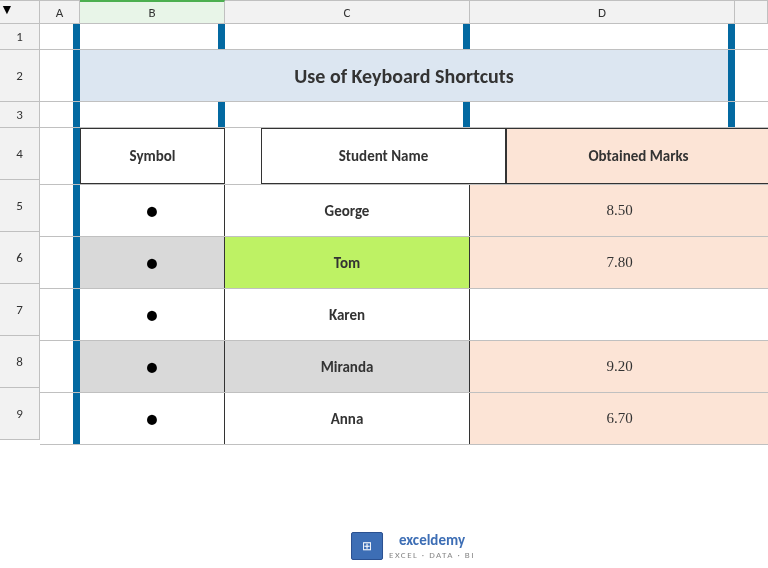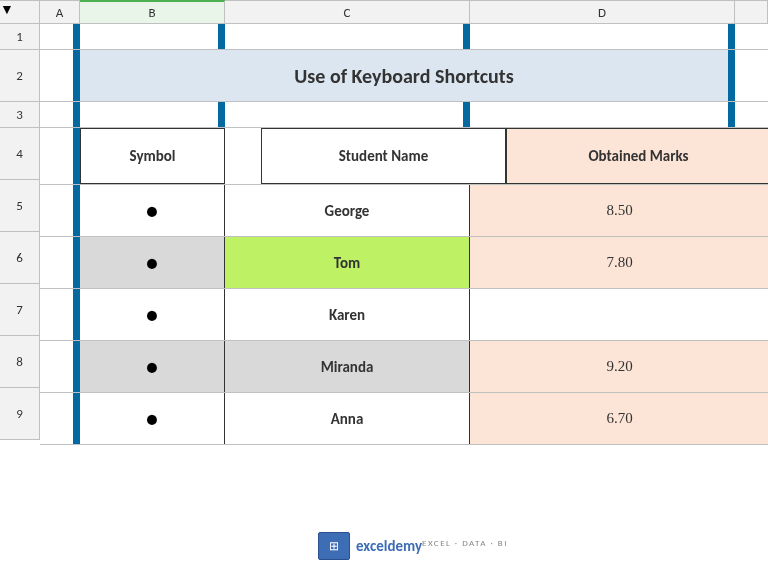--- a/index.html
+++ b/index.html
@@ -303,21 +303,21 @@
         <div class="table-cell-marks">6.70</div>
         <div class="cell cell-rest"></div>
       </div>
 
       <div style="flex:1; border-top: none;"></div>
 
       <div class="logo-area">
         <div style="width:32px;height:28px;background:#3d6eb5;border:1px solid #2a5090;border-radius:2px;display:flex;align-items:center;justify-content:center;color:white;font-size:12px;">
           <span>⊞</span>
         </div>
-        <div style="display:flex;flex-direction:row;align-items:flex-start;">
+        <div style="display:flex;flex-direction:column;align-items:center;">
           <span style="font-size:15px;font-weight:bold;color:#3d6eb5;">exceldemy</span>
           <span style="font-size:9px;color:#888;letter-spacing:1.5px;">EXCEL · DATA · BI</span>
         </div>
       </div>
 
     </div>
   </div>
 </div>
 
 </body></html>

